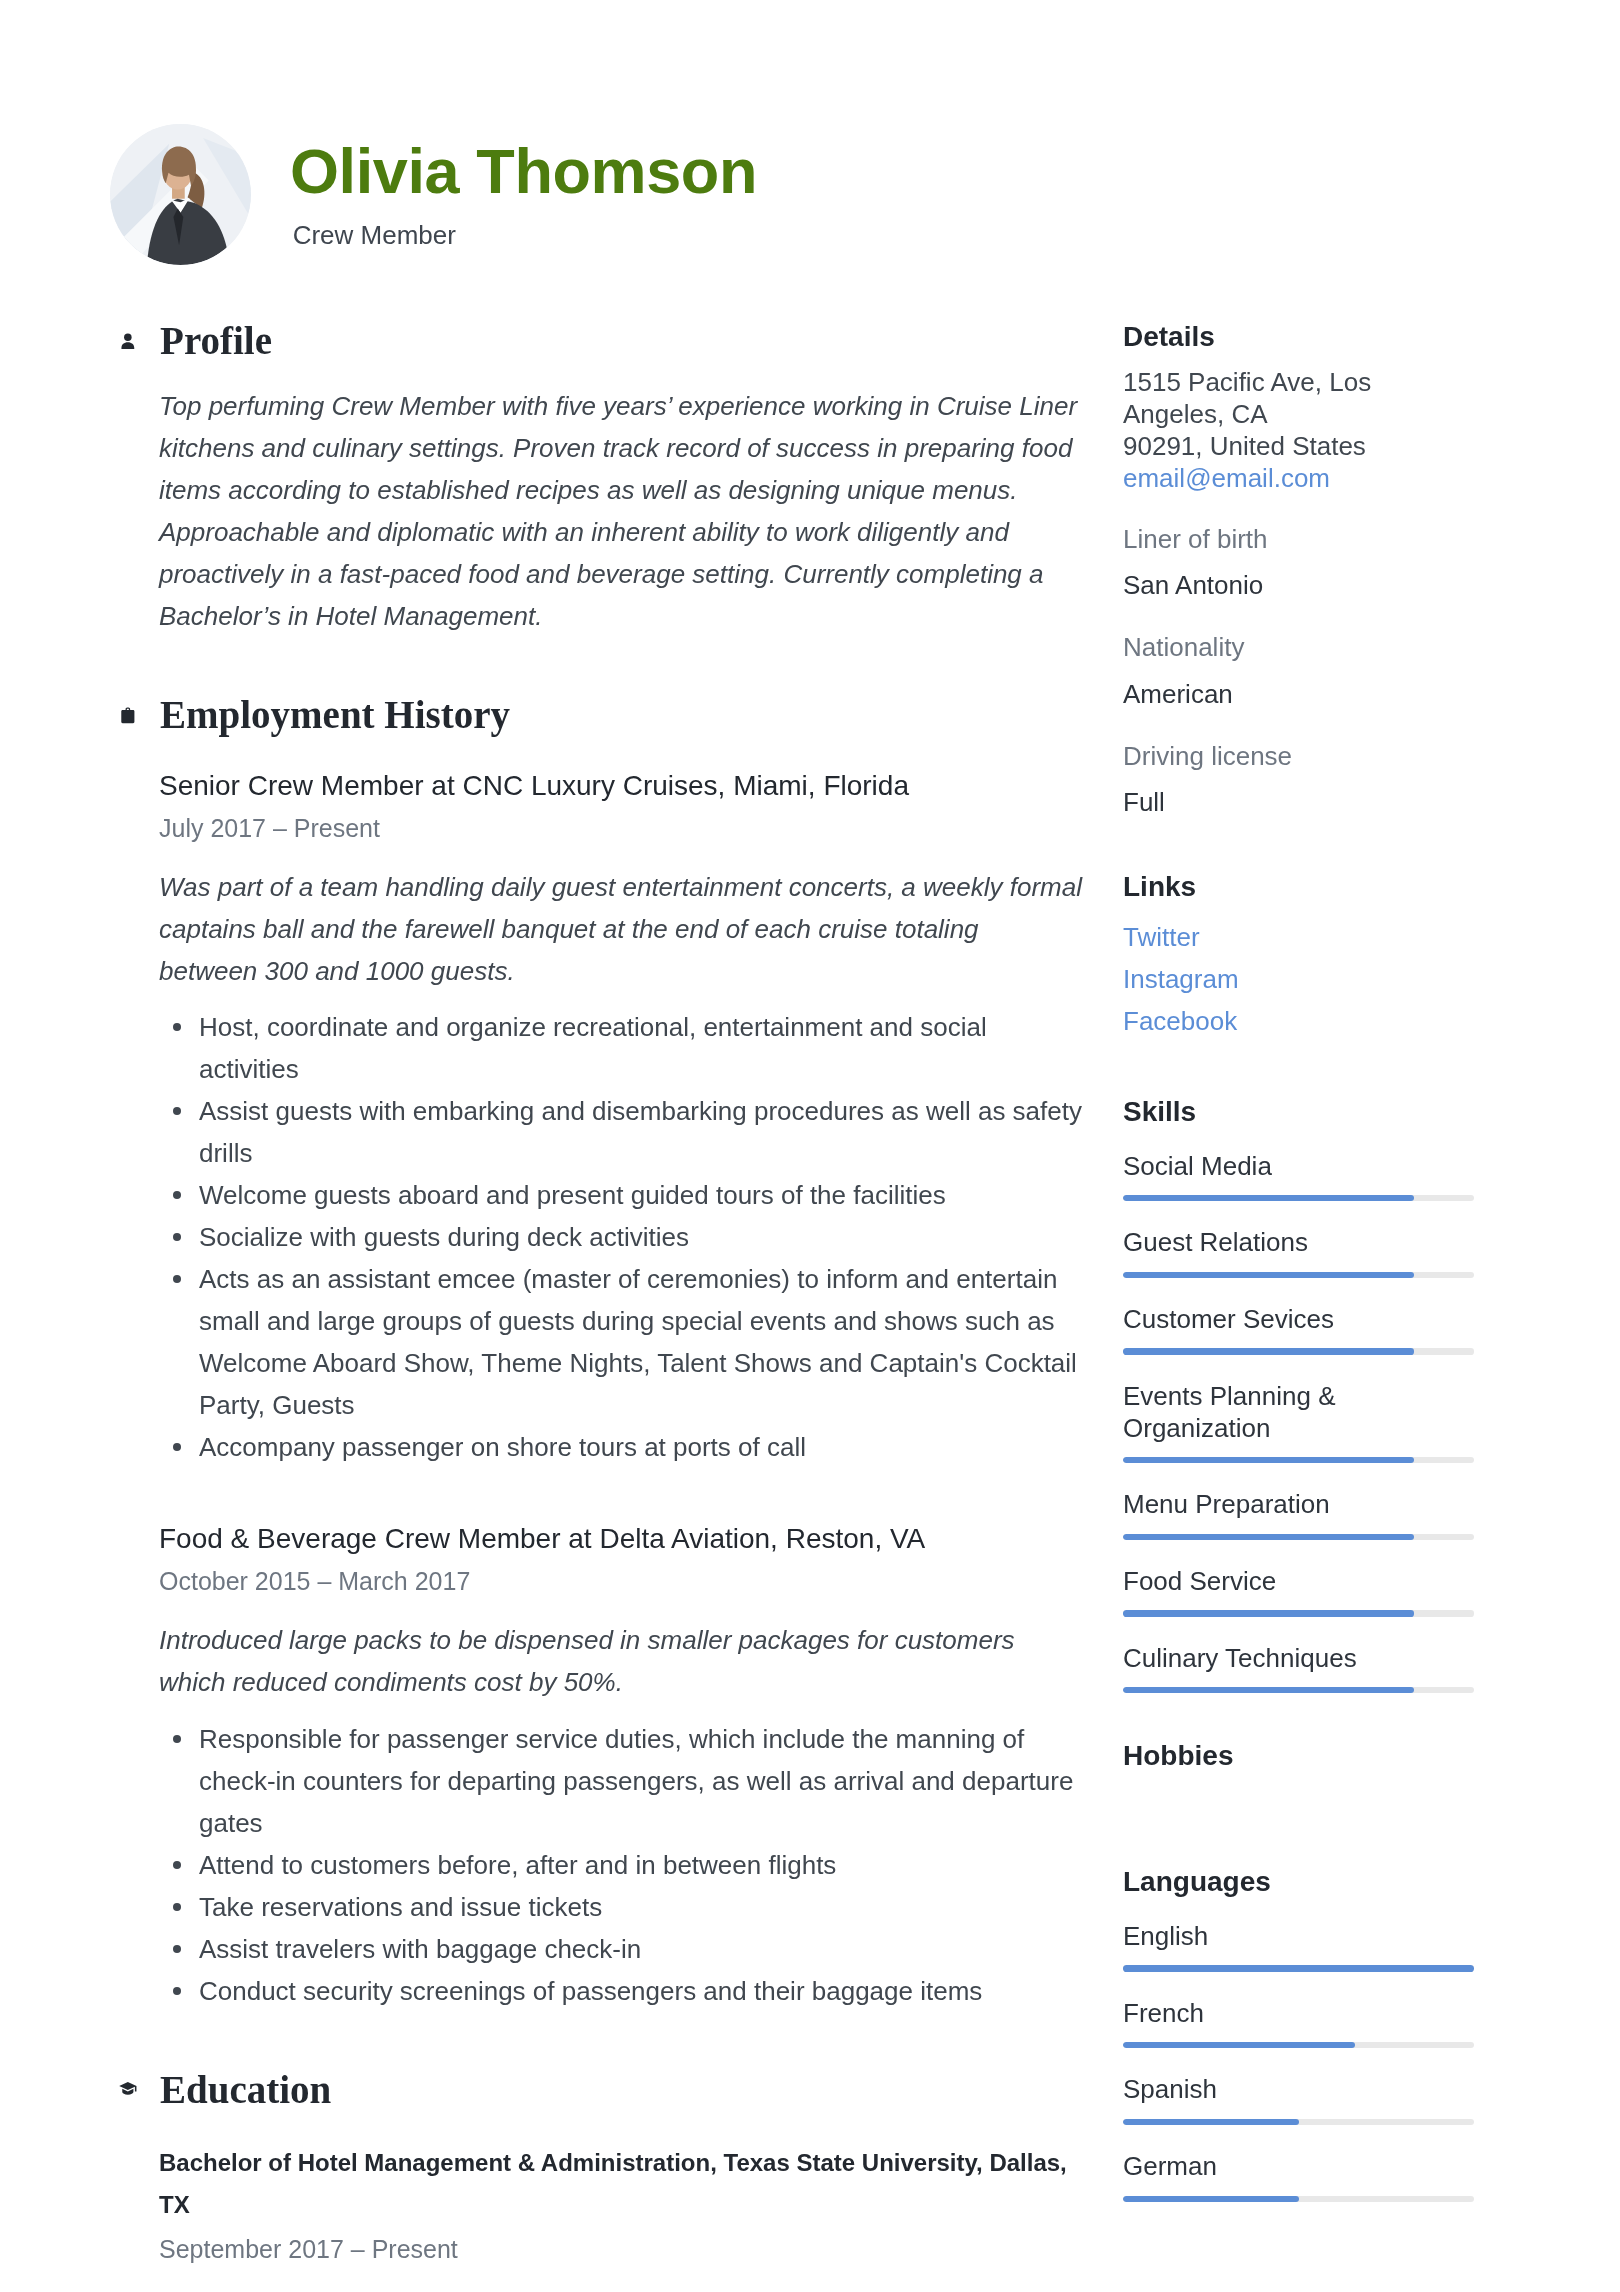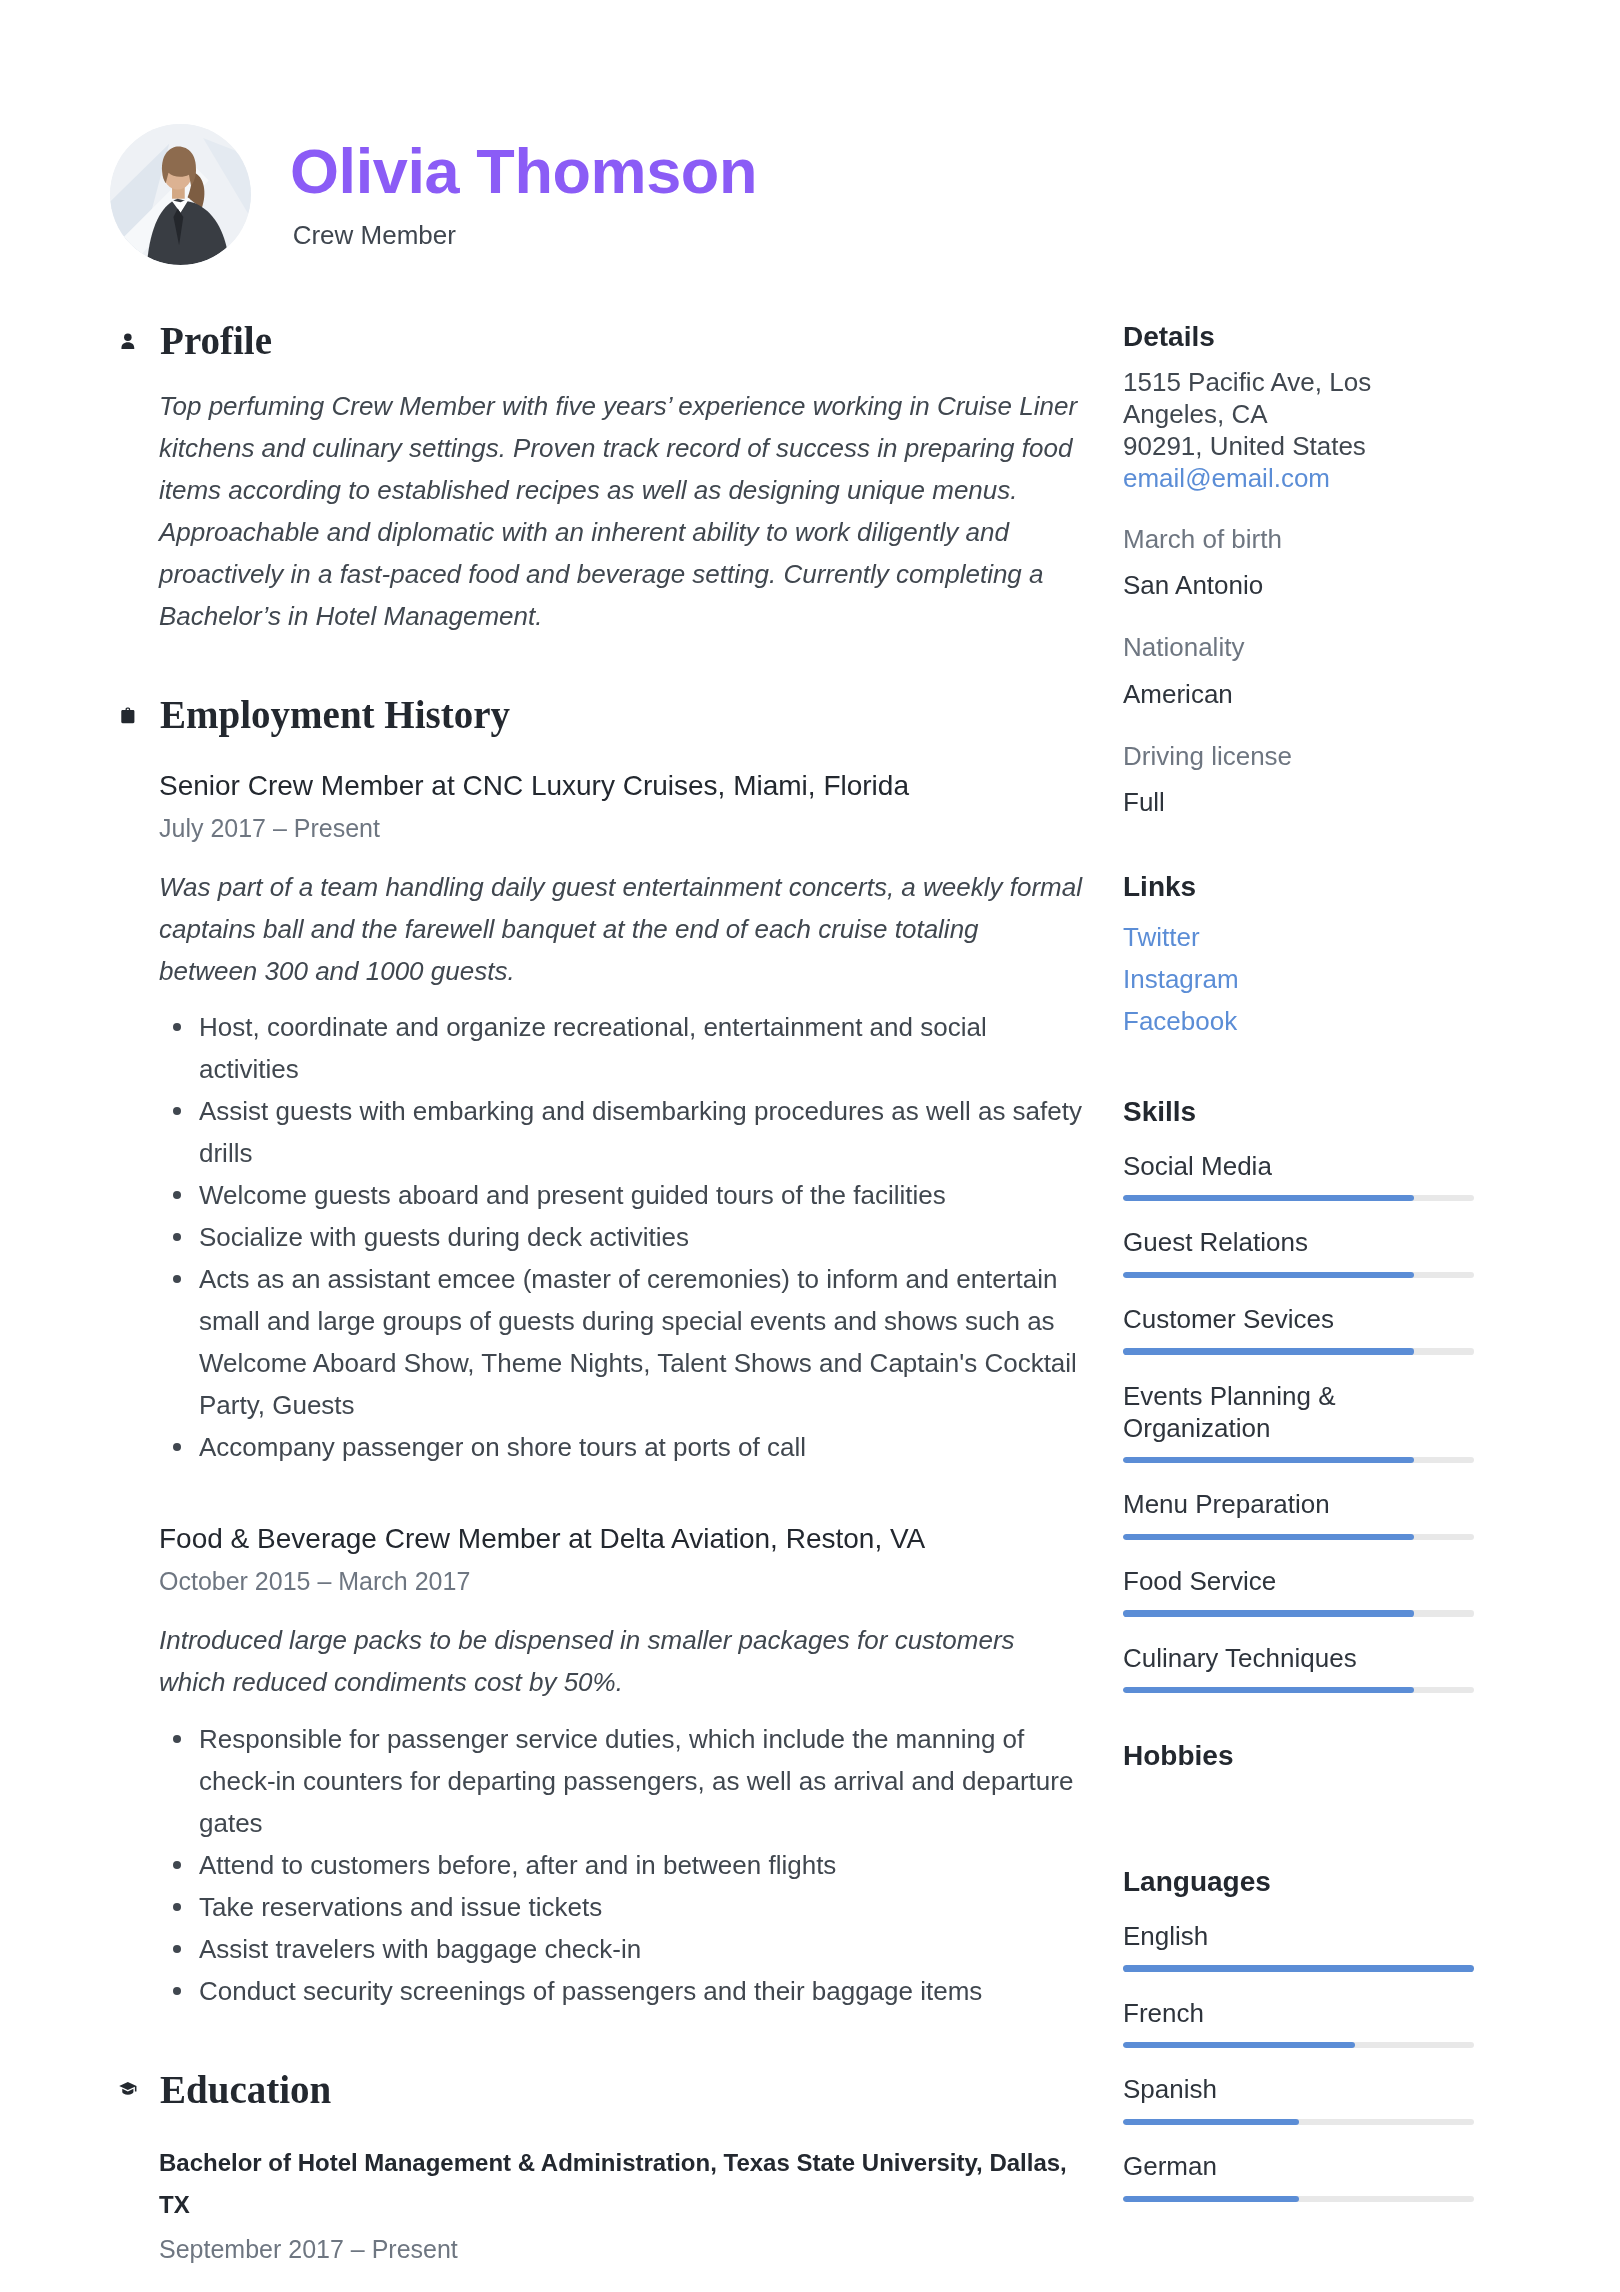--- a/index.html
+++ b/index.html
@@ -5,21 +5,21 @@
   * { margin:0; padding:0; box-sizing:border-box; }
   html,body { background:#ffffff; }
   body {
     width:1620px; height:2293px; overflow:hidden; position:relative;
     font-family:"Liberation Sans", sans-serif;
     -webkit-font-smoothing:antialiased;
   }
   .header { margin:124px 0 0 110px; display:flex; align-items:center; gap:39px; }
   .avatar { width:141px; height:141px; border-radius:50%; overflow:hidden; flex:none; background:#eef1f5; }
   .avatar svg { display:block; width:100%; height:100%; }
-  .name { font-size:63px; font-weight:700; color:#8b5cf6; line-height:1.05; letter-spacing:-0.4px; }
+  .name { font-size:63px; font-weight:700; color:#4d7c0f; line-height:1.05; letter-spacing:-0.4px; }
   .subtitle { font-size:26px; color:#3f464f; margin-top:15px; margin-left:2.7px; }
 
   .columns { display:flex; align-items:flex-start; margin-top:54px; }
   .main { margin-left:118px; width:965px; }
   .sidebar { margin-left:40px; width:351px; }
 
   .section { margin-top:0; }
   .section + .section { margin-top:56px; }
   .section-head { display:flex; align-items:center; gap:22.4px; }
   .section-head .icon { width:19.7px; flex:none; }
@@ -185,21 +185,21 @@
     <div>
       <div class="side-section-title">Details</div>
       <div class="details-block">
         <div class="side-line">1515 Pacific Ave, Los Angeles, CA</div>
         <div class="side-line">90291, United States</div>
         <div class="side-line"><a class="side-link">email@email.com</a></div>
       </div>
       <div>
 
           <div class="field">
-            <div class="field-label">March of birth</div>
+            <div class="field-label">Liner of birth</div>
             <div class="field-value">San Antonio</div>
           </div>
 
           <div class="field">
             <div class="field-label">Nationality</div>
             <div class="field-value">American</div>
           </div>
 
           <div class="field">
             <div class="field-label">Driving license</div>

